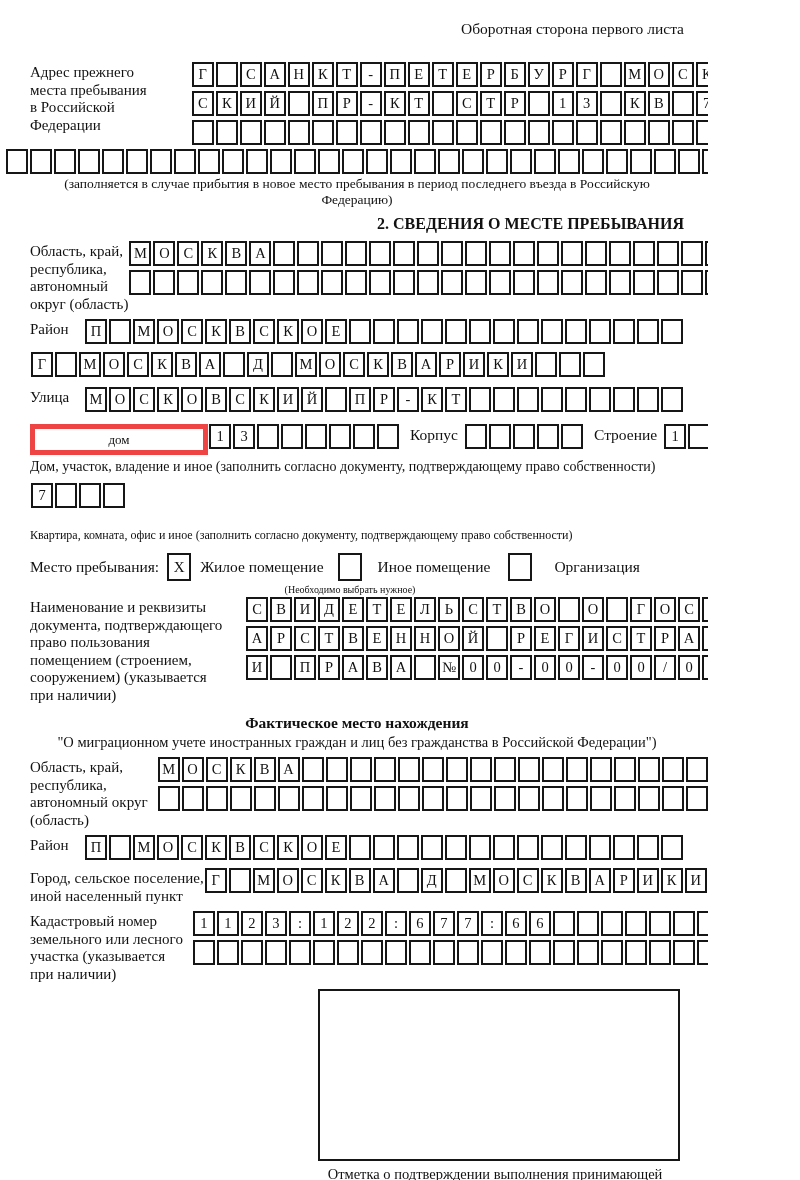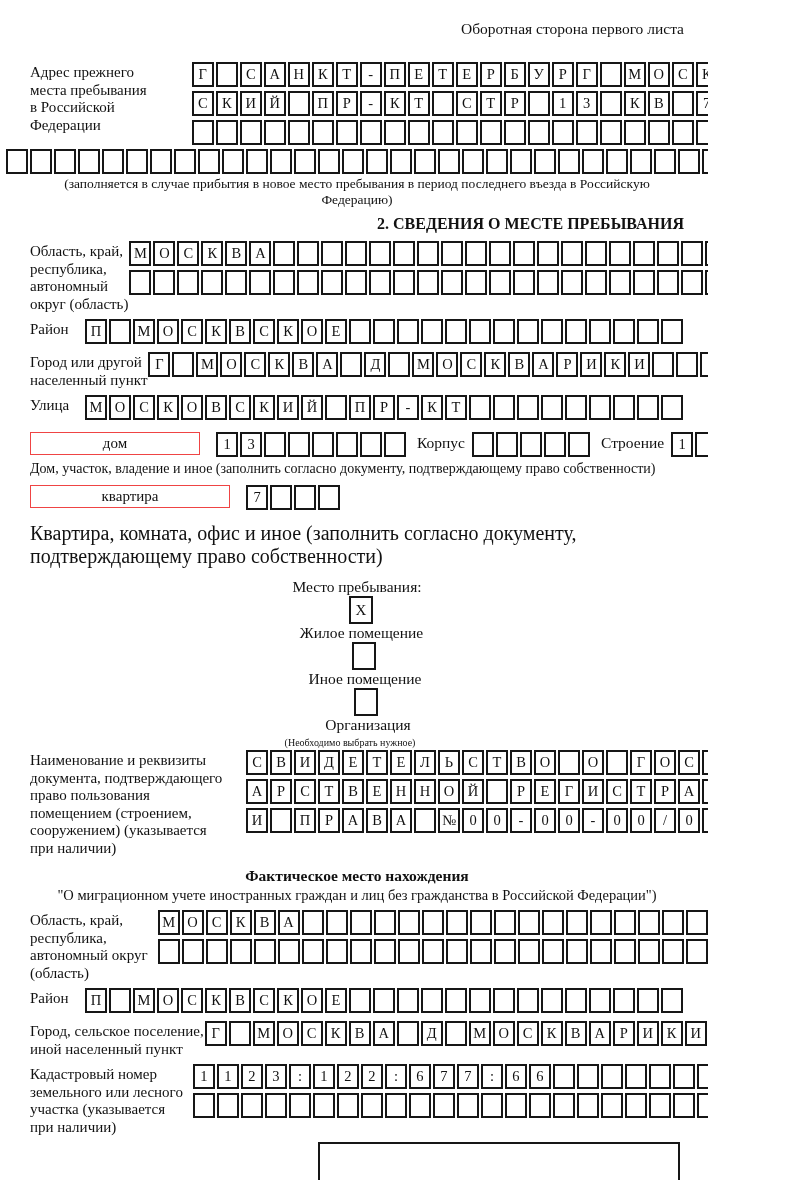--- a/index.html
+++ b/index.html
@@ -12,26 +12,26 @@
         font-size:14.5px;line-height:1;flex-shrink:0;background:#fff;}
   .rows{display:flex;flex-direction:column;align-items:flex-end;}
   .rows .cellrow{margin-bottom:4px;}
   .frow{display:flex;justify-content:space-between;align-items:flex-start;}
   .flabel{font-size:15px;line-height:17.5px;white-space:pre-line;flex-shrink:0;padding-top:2px;}
   .note{font-size:13.5px;text-align:center;margin-top:2px;}
   .h-section{font-size:16px;font-weight:bold;text-align:right;margin-top:7px;}
   .h-sub{font-size:15.5px;font-weight:bold;text-align:center;}
   
   .inline-row{display:flex;align-items:flex-start;margin-top:8px;}
-  .wide-box{height:21px;border:1px solid #ef4444;display:flex;align-items:center;justify-content:center;
-            font-size:15px;flex-shrink:0;margin-right:15px;}
+  .wide-box{height:21px;border:5px solid #ef4444;display:flex;align-items:center;justify-content:center;
+            font-size:13px;flex-shrink:0;margin-right:0;}
   .small-label{font-size:15.5px;padding:2px 6px 0 10px;white-space:nowrap;}
   .checkbox{width:20px;height:24px;border:2px solid #161616;display:flex;align-items:center;justify-content:center;
             font-size:15px;flex-shrink:0;}
-  .mesto-row{display:flex;align-items:center;margin-top:10px;font-size:15.5px;flex-direction:column;}
+  .mesto-row{display:flex;align-items:center;margin-top:10px;font-size:15.5px;}
   .mesto-row .txt{white-space:nowrap;}
   .stamp-wrap{width:370px;margin-left:auto;margin-right:4px;margin-top:6px;}
   .stamp-box{width:358px;height:168px;border:2px solid #161616;margin-left:auto;}
   .stamp-caption{font-size:14.5px;line-height:1.32;text-align:center;white-space:pre-line;margin-top:4px;}
   .full-row{margin-left:-25px;margin-top:0px;}
   .mt4{margin-top:4px;} .mt6{margin-top:6px;gap:9px;} .mt8{margin-top:8px;}
 </style>
 </head>
 <body>
 
@@ -252,22 +252,20 @@
           <div class="cell"></div>
           <div class="cell"></div>
           <div class="cell"></div>
           <div class="cell"></div>
           <div class="cell"></div>
         </div>
     </div>
   </div>
 
   <div class="frow mt4">
-    <div class="flabel">Город или другой
-населенный пункт</div>
     <div class="rows">
       <div class="cellrow">
           <div class="cell">Г</div>
           <div class="cell"></div>
           <div class="cell">М</div>
           <div class="cell">О</div>
           <div class="cell">С</div>
           <div class="cell">К</div>
           <div class="cell">В</div>
           <div class="cell">А</div>
@@ -348,29 +346,28 @@
     <div class="cellrow">
         <div class="cell">1</div>
         <div class="cell"></div>
         <div class="cell"></div>
         <div class="cell"></div>
       </div>
   </div>
   <div class="note" style="text-align:left;margin-top:4px;font-size:14px;">Дом, участок, владение и иное (заполнить согласно документу, подтверждающему право собственности)</div>
 
   <div class="inline-row">
-    <div class="wide-box" style="width:198px;">квартира</div>
     <div class="cellrow">
         <div class="cell">7</div>
         <div class="cell"></div>
         <div class="cell"></div>
         <div class="cell"></div>
       </div>
   </div>
-  <div class="note" style="text-align:left;margin-top:12px;font-size:20px;">Квартира, комната, офис и иное (заполнить согласно документу, подтверждающему право собственности)</div>
+  <div class="note" style="text-align:left;margin-top:20px;font-size:12px;">Квартира, комната, офис и иное (заполнить согласно документу, подтверждающему право собственности)</div>
 
   <div class="mesto-row">
     <span class="txt">Место пребывания:</span>
     <span class="checkbox" style="margin-left:8px;">X</span>
     <span class="txt" style="margin-left:9px;">Жилое помещение</span>
     <span class="checkbox" style="margin-left:14px;"></span>
     <span class="txt" style="margin-left:16px;">Иное помещение</span>
     <span class="checkbox" style="margin-left:18px;"></span>
     <span class="txt" style="margin-left:22px;">Организация</span>
   </div>

